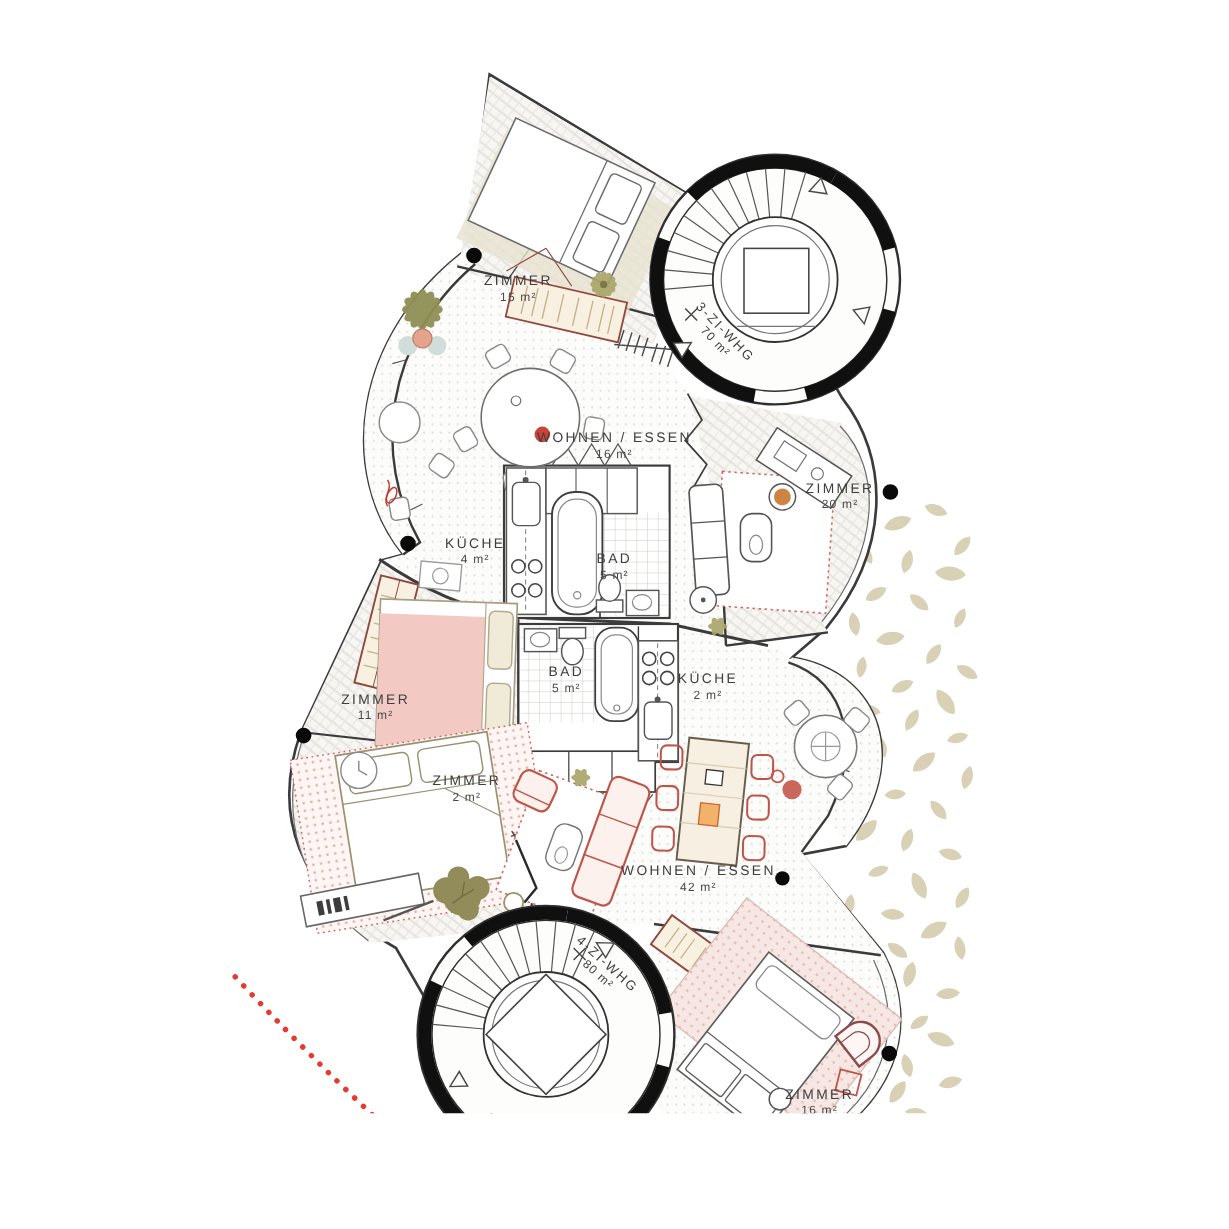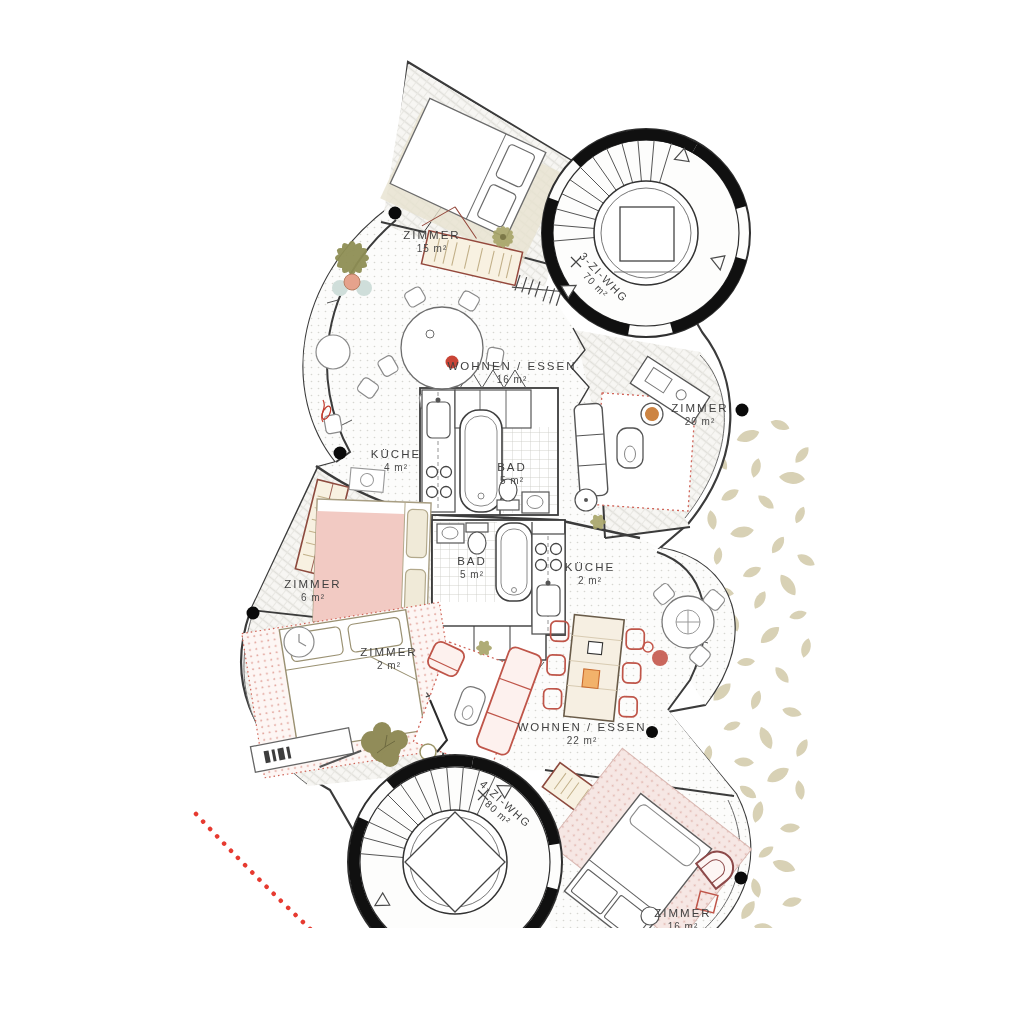--- a/index.html
+++ b/index.html
@@ -527,29 +527,29 @@
   <div class="room-label" style="left:472px;top:567px">
     <div class="rn">BAD</div>
         <div class="ra">5 m²</div>
   </div>
   <div class="room-label" style="left:590px;top:573px">
     <div class="rn">KÜCHE</div>
         <div class="ra">2 m²</div>
   </div>
   <div class="room-label" style="left:313px;top:590px">
     <div class="rn">ZIMMER</div>
-        <div class="ra">6 m²</div>
+        <div class="ra">11 m²</div>
   </div>
   <div class="room-label" style="left:389px;top:658px">
     <div class="rn">ZIMMER</div>
         <div class="ra">2 m²</div>
   </div>
   <div class="room-label" style="left:582px;top:733px">
     <div class="rn">WOHNEN / ESSEN</div>
-        <div class="ra">22 m²</div>
+        <div class="ra">42 m²</div>
   </div>
   <div class="room-label" style="left:683px;top:919px">
     <div class="rn">ZIMMER</div>
         <div class="ra">16 m²</div>
   </div>
   <div class="apt-label a1">
     <div class="rn">3-ZI-WHG</div>
         <div class="ra">70 m²</div>
   </div>
   <div class="apt-label a2">

